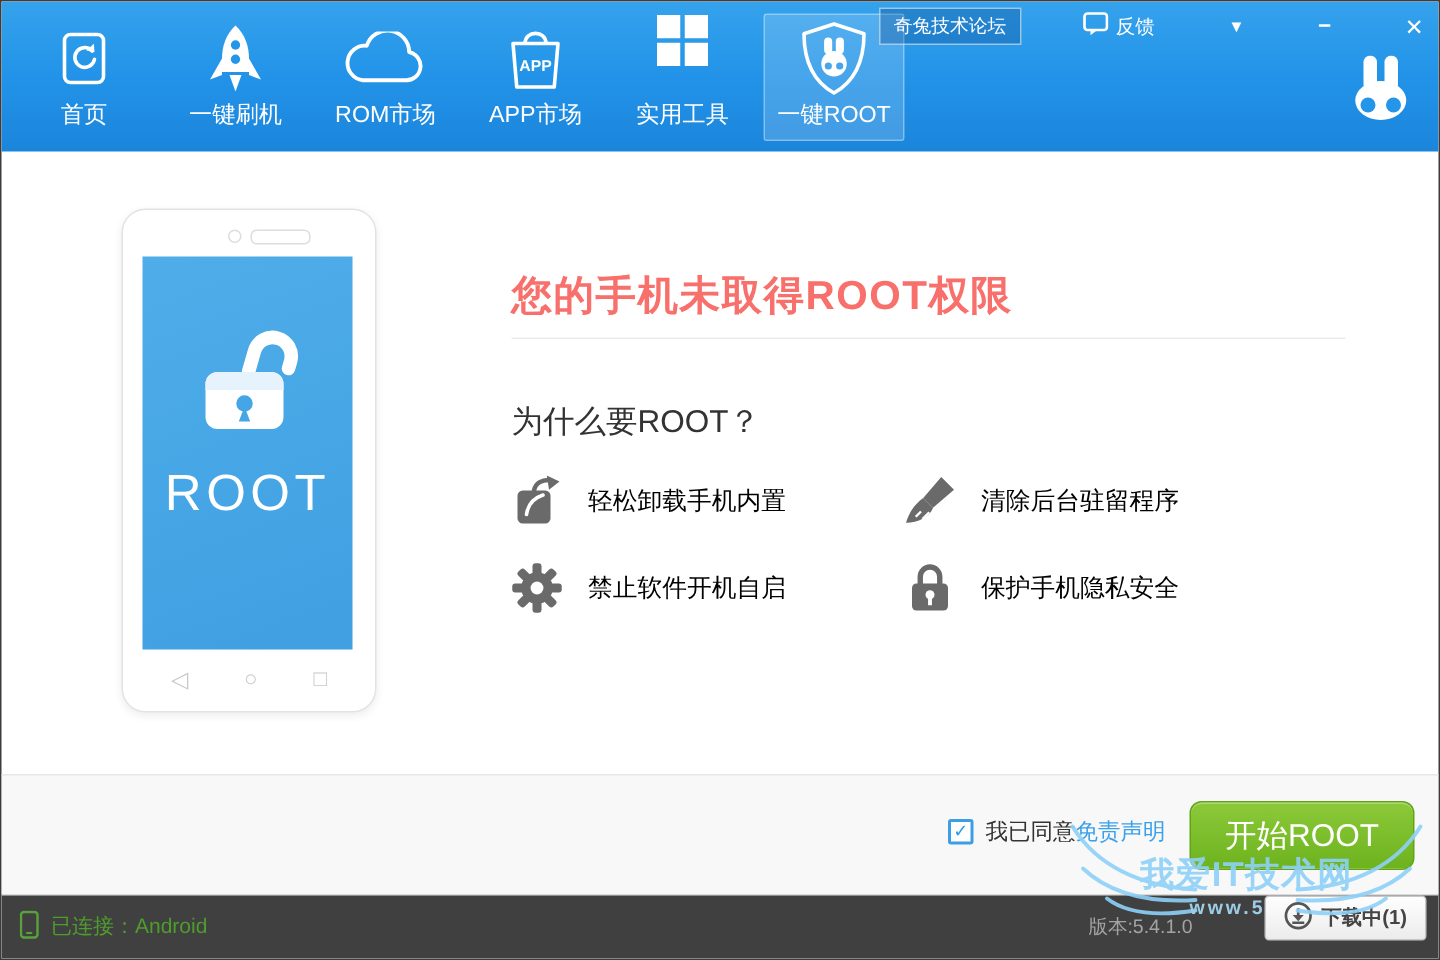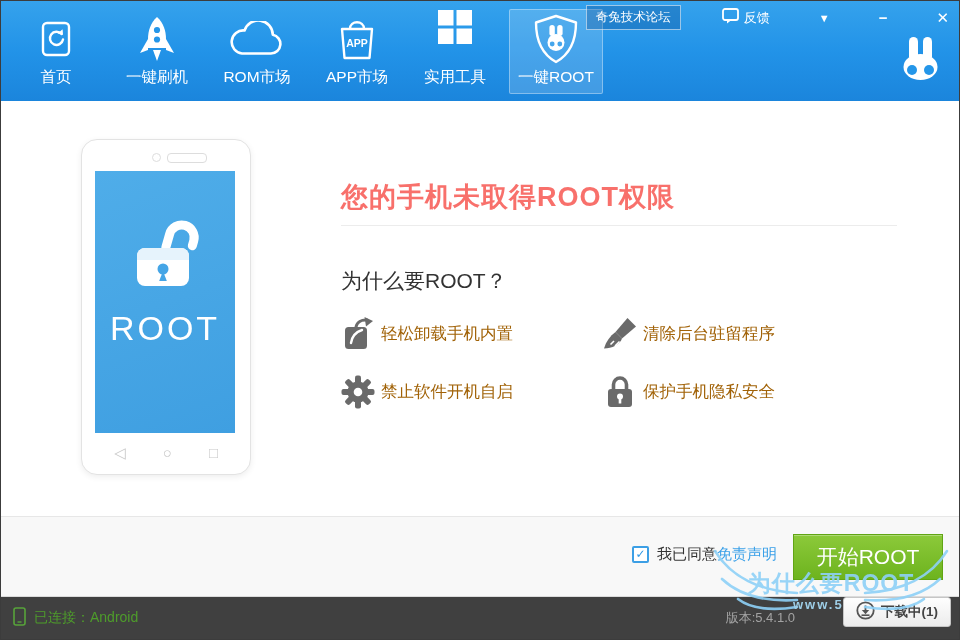--- a/index.html
+++ b/index.html
@@ -66,39 +66,39 @@
   }
 
   
   .title { position:absolute; left:340px; top:178px; font-size:27px; font-weight:bold; color:#f8706b; letter-spacing:1px; }
   .divider { position:absolute; left:340px; right:62px; top:224px; height:1px; background:#ececec; }
   .why { position:absolute; left:340px; top:266px; font-size:21px; color:#333; }
   .features {
     position:absolute; left:340px; top:314px;
     display:grid; grid-template-columns:262px 300px; row-gap:20px;
   }
-  .feature { display:flex; align-items:center; gap:6px; font-size:16.5px; color:#a16207; height:38px; }
+  .feature { display:flex; align-items:center; gap:17px; font-size:16.5px; color:#000000; height:38px; }
   .feature .fic { width:34px; display:flex; justify-content:center; }
 
   
   .action-bar {
     position:absolute; left:0; right:0; top:515px; height:80px;
     background:#f8f8f8; border-top:1px solid #e7e7e7; box-sizing:border-box;
   }
   .agree { position:absolute; right:182px; top:28px; display:flex; align-items:center; font-size:15px; color:#333; }
   .checkbox {
     box-sizing:border-box; width:17px; height:17px; background:#fff; border:2px solid #3c9fe5;
     border-radius:2px; color:#2e97e4; font-size:12px; font-weight:bold; line-height:13px;
     text-align:center; cursor:pointer; margin-right:8px;
   }
   .disclaimer { color:#3aa0e8; cursor:pointer; }
   .start-btn {
     position:absolute; right:16px; top:17px; width:150px; height:46px;
     background:linear-gradient(180deg,#8cc93a,#6db31e);
-    border:1px solid #61a514; border-radius:0; box-sizing:border-box;
+    border:1px solid #61a514; border-radius:8px; box-sizing:border-box;
     color:#fff; font-size:21px; display:flex; align-items:center; justify-content:center;
     cursor:pointer; box-shadow:inset 0 1px 0 rgba(255,255,255,.3);
   }
 
   
   .status-bar {
     position:absolute; left:0; right:0; top:595px; bottom:0;
     background:#404040; border-top:1px solid #dbdbdb; box-sizing:border-box;
   }
   .conn { position:absolute; left:12px; top:50%; transform:translateY(-50%); display:flex; align-items:center; gap:8px; font-size:14px; color:#4e9c2b; }
@@ -343,17 +343,17 @@
     <svg width="252" height="102" viewBox="0 0 252 102">
       <g fill="none" stroke="#8ed1f7" stroke-width="2.6" stroke-linecap="round">
         <path d="M92 56 C55 54 26 40 10 14"></path>
         <path d="M92 63 C60 65 34 58 17 42"></path>
         <path d="M92 70 C66 74 46 72 33 62"></path>
         <path d="M160 56 C197 54 226 40 242 14"></path>
         <path d="M160 63 C192 65 218 58 235 42"></path>
         <path d="M160 70 C186 74 206 72 219 62"></path>
       </g>
     </svg>
-    <span class="wm-text">为什么要ROOT</span>
+    <span class="wm-text">我爱IT技术网</span>
     <span class="wm-sub">www.5</span>
   </div>
 
 </div>
 
 </body></html>

